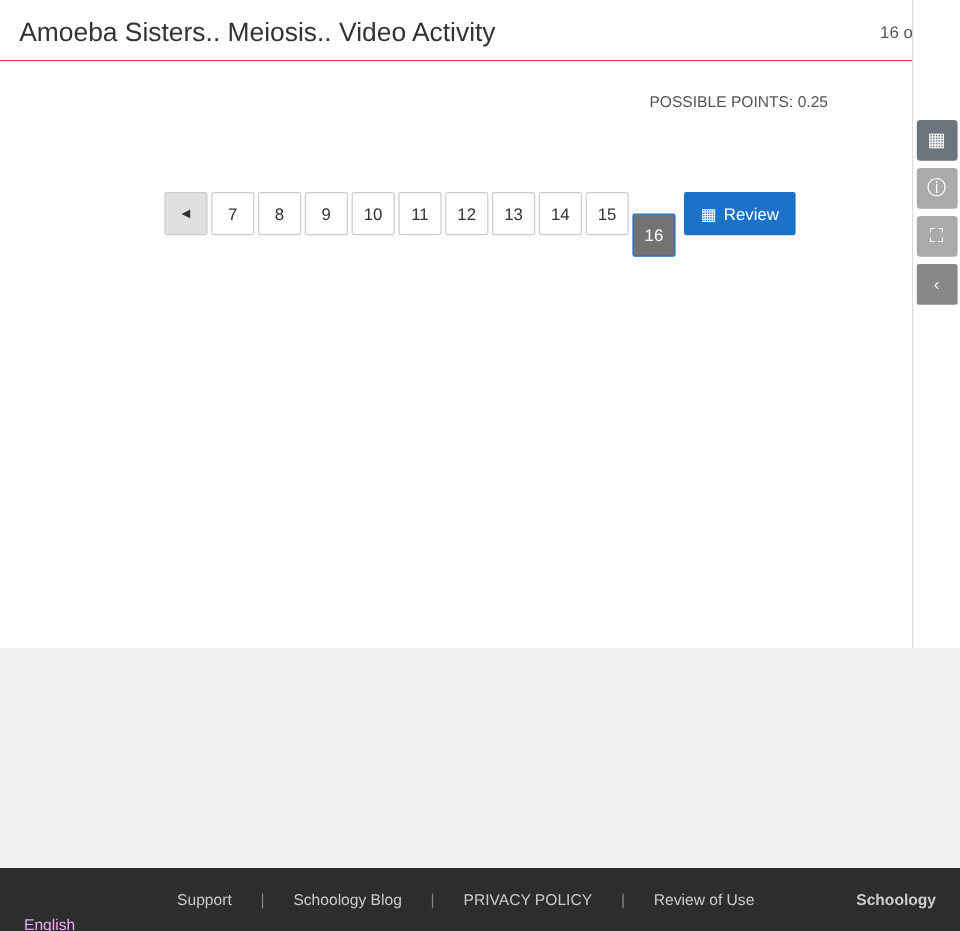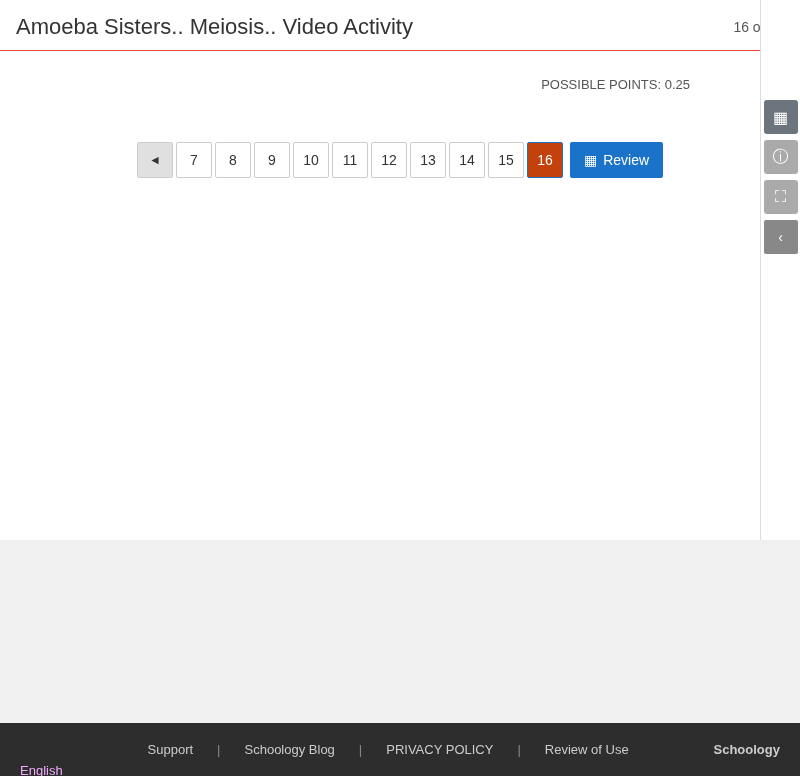--- a/index.html
+++ b/index.html
@@ -116,23 +116,24 @@
       cursor: pointer;
       font-size: 14px;
       color: #333;
       display: flex;
       align-items: center;
       justify-content: center;
       border-radius: 2px;
     }
 
     .page-btn.active {
-      background: #c2410c;
+      background: #737373;
       color: #fff;
       border-color: #1a73c9;
+      margin-top: 36px;
     }
 
     .page-btn.prev-btn {
       background: #e0e0e0;
       font-size: 12px;
     }
 
     .review-btn {
       background: #1a73c9;
       color: #fff;

